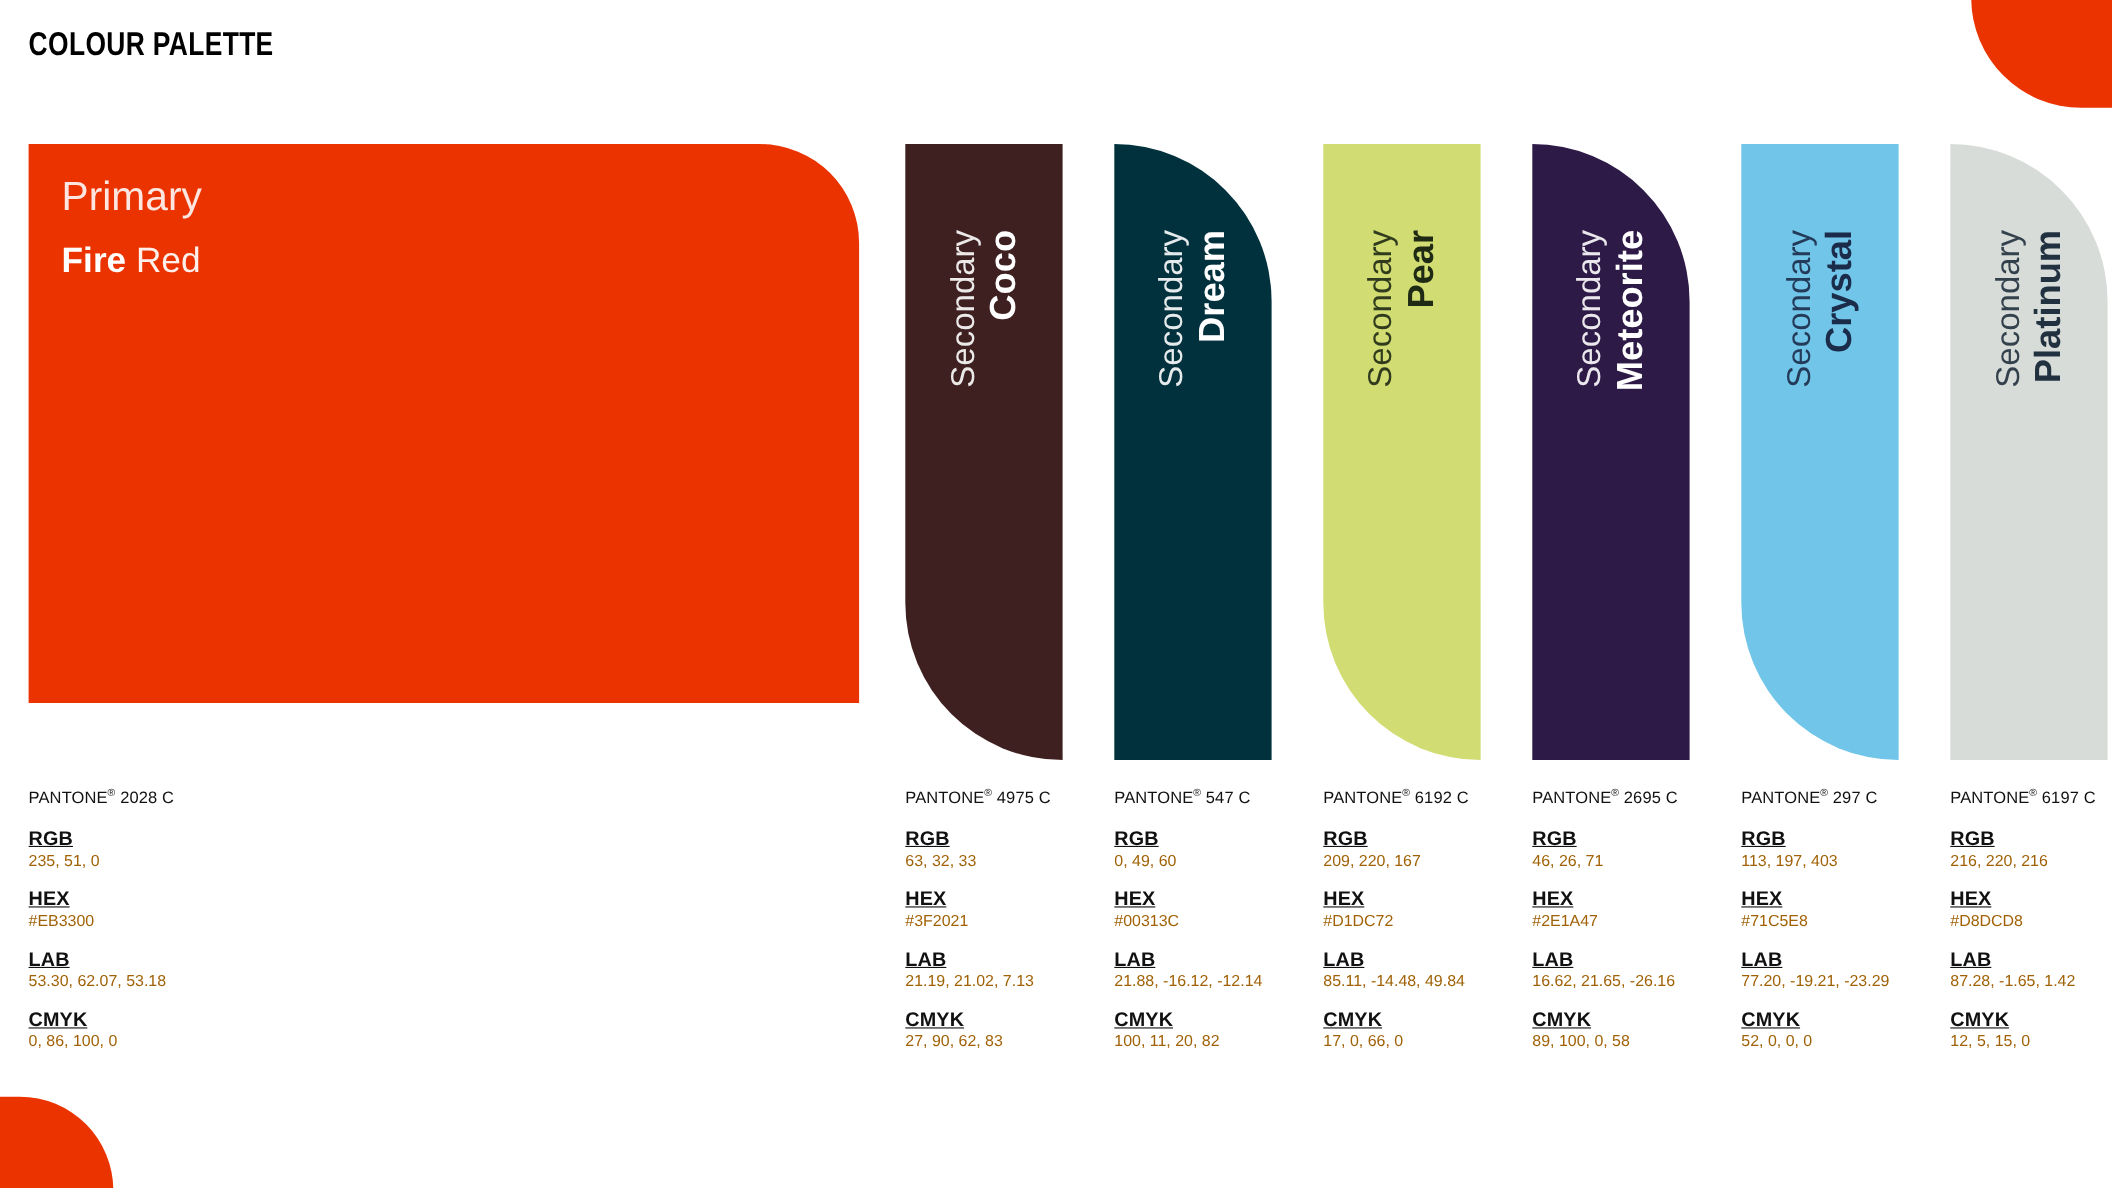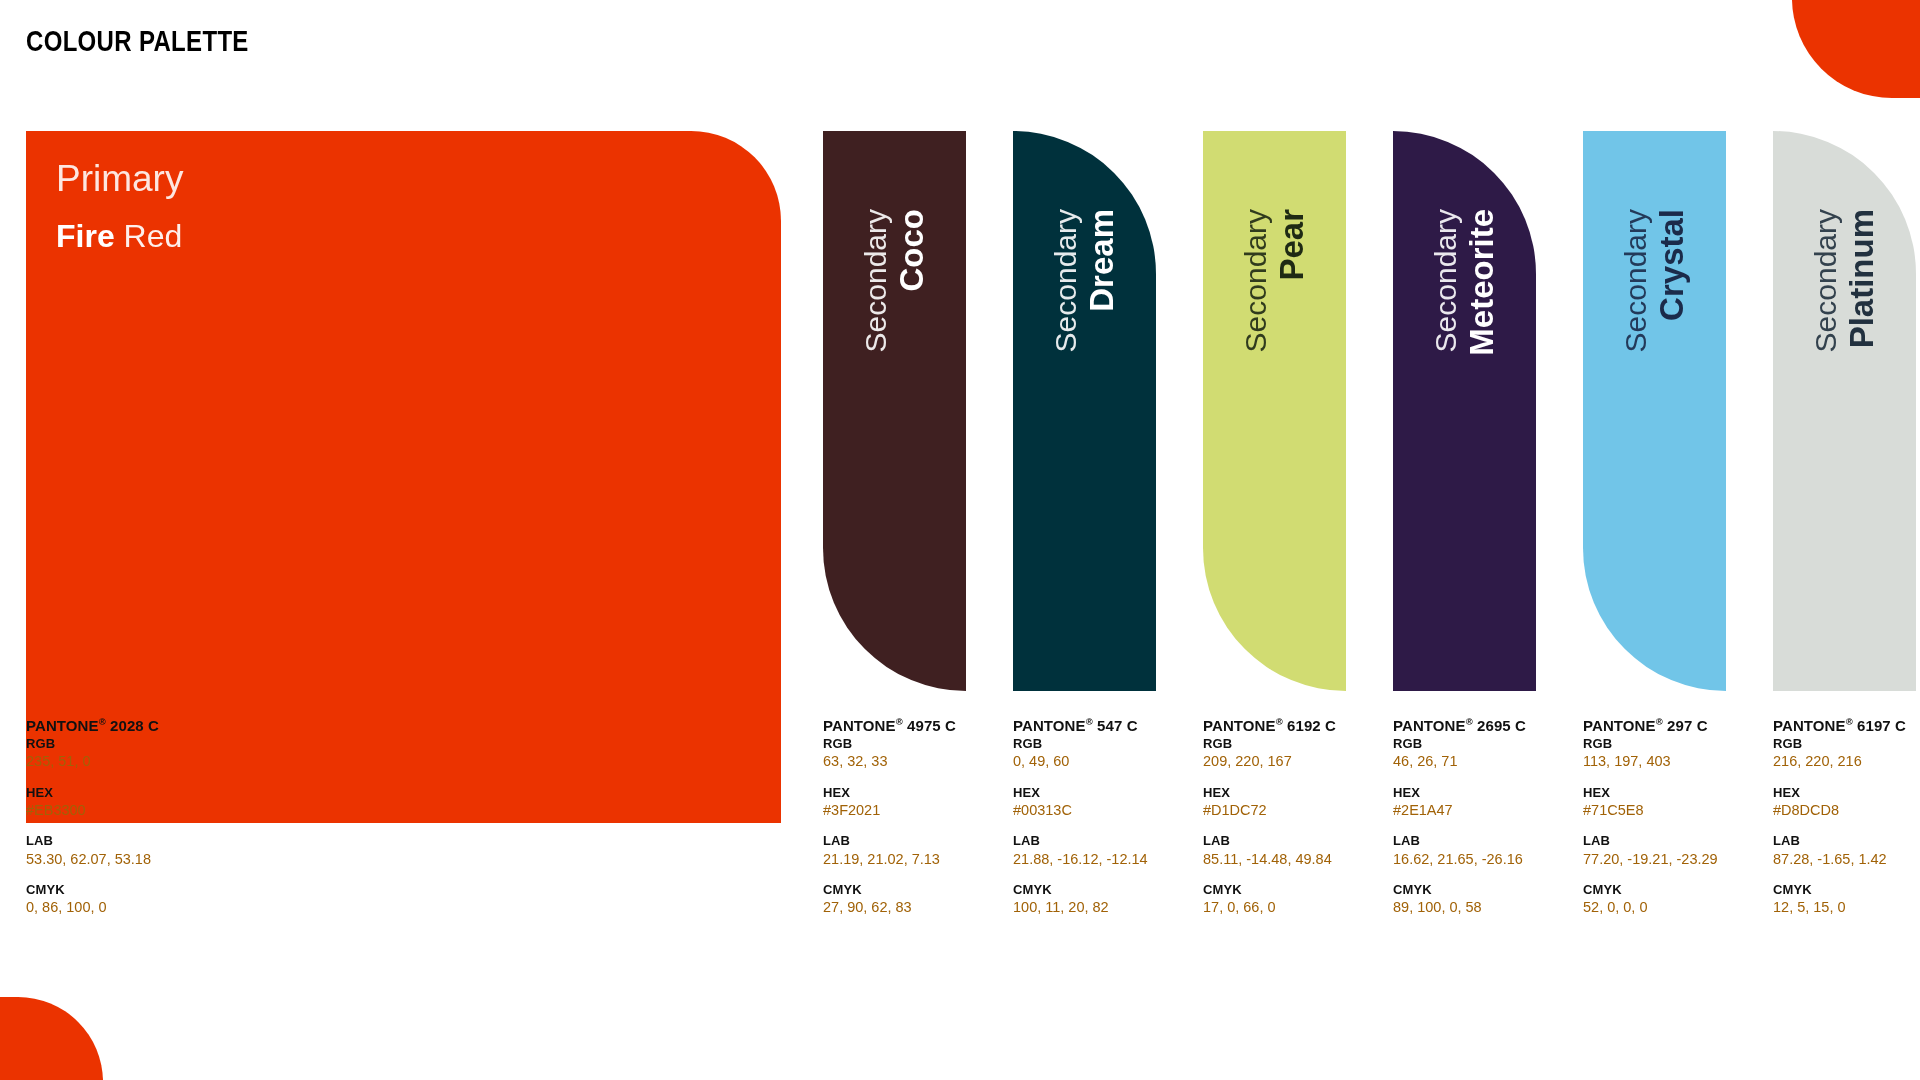--- a/index.html
+++ b/index.html
@@ -73,21 +73,21 @@
     position: relative;
     width: 100%;
     overflow: hidden;
   }
 
   
   .round-tr  { border-top-right-radius: 150px; }
   .round-bl  { border-bottom-left-radius: 150px; }
 
   
-  .primary-chip { height: 692px; }
+  .primary-chip { height: 508px; }
   .primary-label {
     position: absolute;
     left: 30px;
     top: 28px;
     color: rgba(255,255,255,0.88);
     font-size: 37px;
     font-weight: 300;
     line-height: 1.1;
   }
   .primary-name {
@@ -138,35 +138,37 @@
 
   
   .meta {
     position: absolute;
     top: 586px;
     font-size: 14.5px;
     color: #111111;
     line-height: 1.26;
   }
   .meta .pantone {
-    font-weight: bold;
+    font-weight: normal;
     font-size: 15px;
     letter-spacing: 0.1px;
     white-space: nowrap;
+    margin-bottom: 15px;
   }
   .meta .pantone sup {
     font-size: 9.5px;
     vertical-align: super;
     line-height: 0;
   }
   .meta .row { margin-bottom: 14px; }
   .meta .key {
     font-weight: bold;
-    font-size: 13px;
+    font-size: 18px;
     letter-spacing: 0.1px;
+    text-decoration: underline;
   }
   .meta .val {
     font-weight: 400;
     font-size: 14.5px;
     color: #a16207;
     white-space: nowrap;
   }
 </style>
 </head>
 <body>

